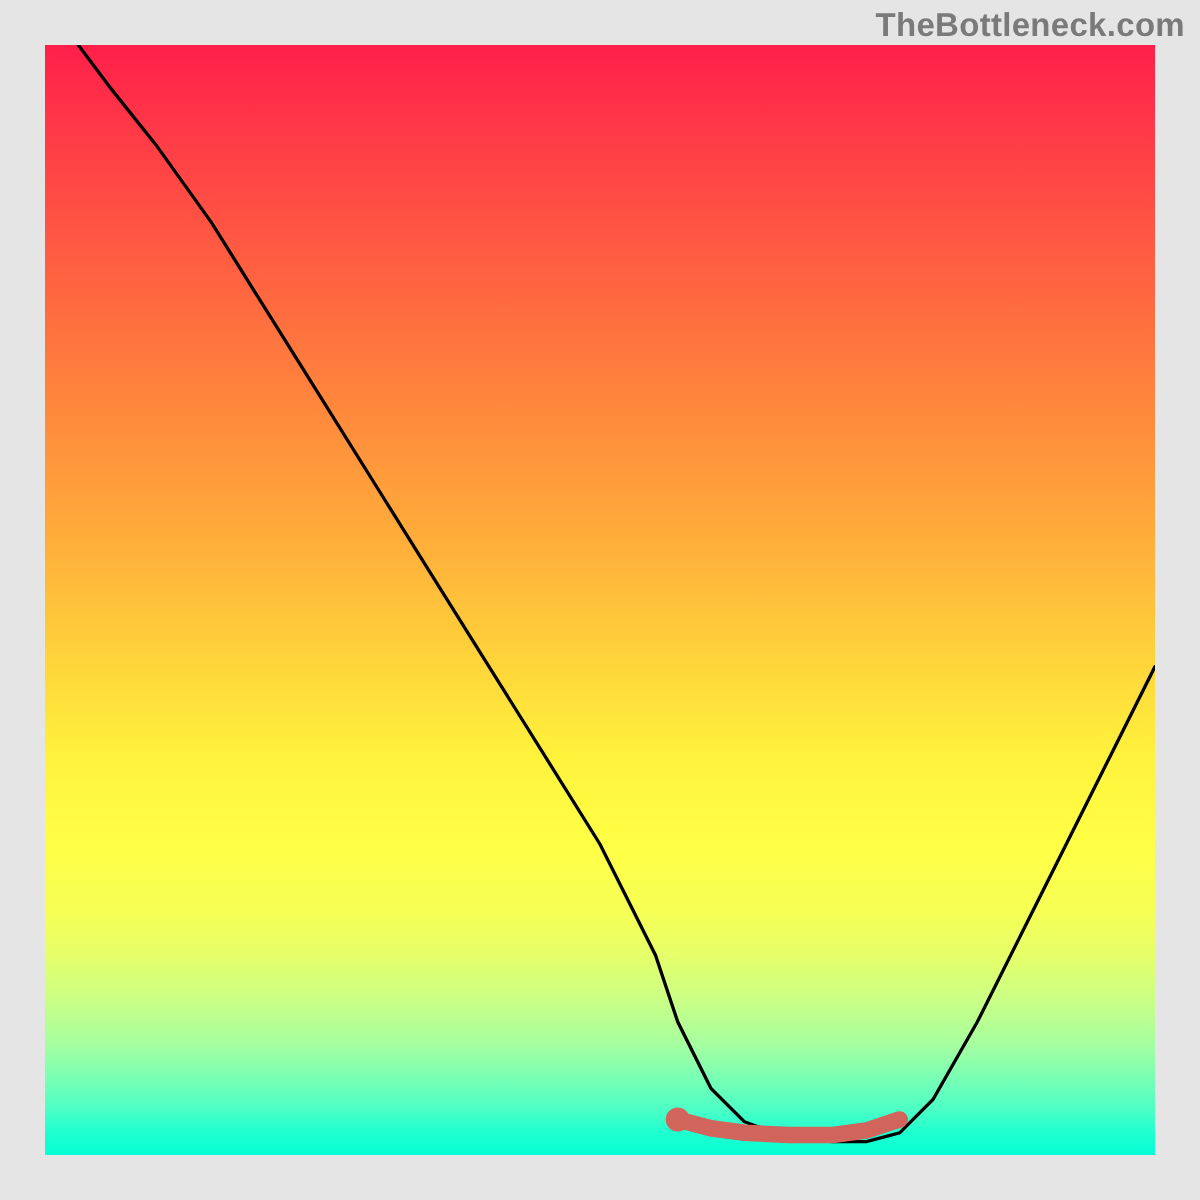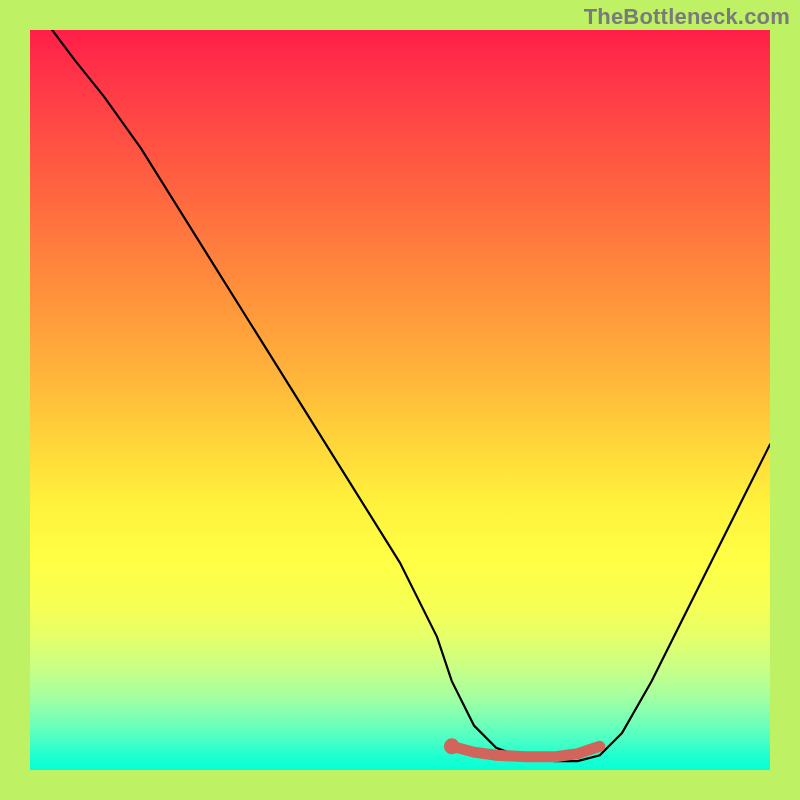--- a/index.html
+++ b/index.html
@@ -1,21 +1,21 @@
 <!DOCTYPE html>
 <html><head>
 <meta charset="utf-8">
 <style>
   * { margin: 0; padding: 0; box-sizing: border-box; }
   html, body { width: 800px; height: 800px; overflow: hidden; background: #000; }
   .frame {
     position: relative;
     width: 800px;
     height: 800px;
-    background: #bef264;
+    background: #e5e5e5;
   }
   .watermark {
     position: absolute;
     top: 4px;
     right: 10px;
     font-family: Arial, Helvetica, sans-serif;
     font-size: 22px;
     font-weight: 600;
     color: #7a7a7a;
     letter-spacing: 0.2px;

